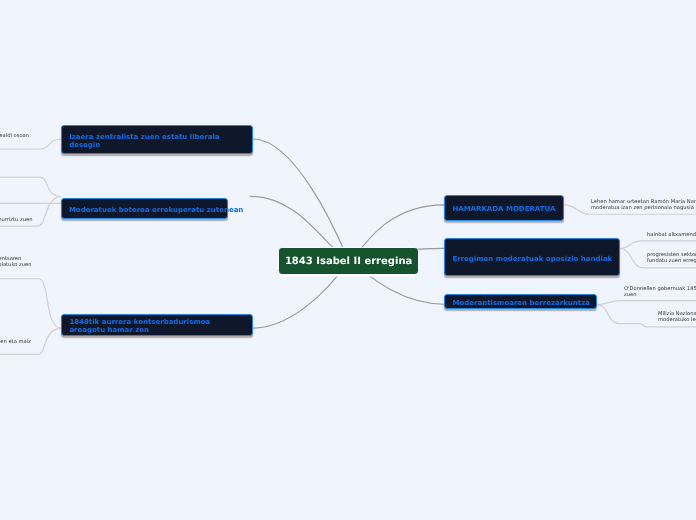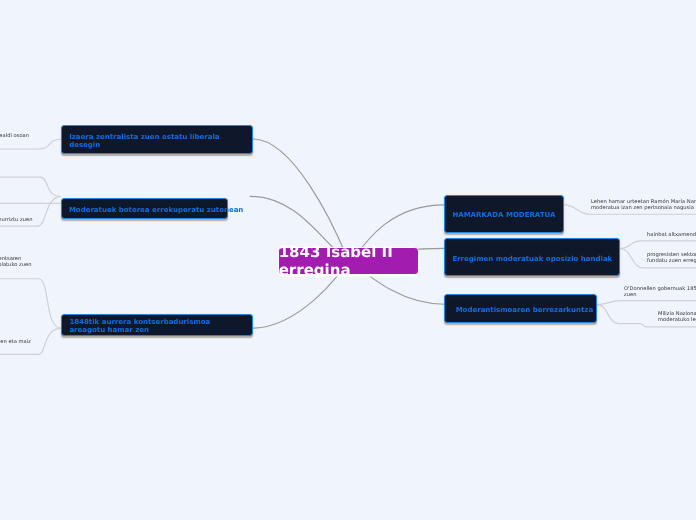--- a/index.html
+++ b/index.html
@@ -11,23 +11,23 @@
   .main-link{fill:none;stroke:#9a9a9a;stroke-width:1.15;}
   .sub-link{fill:none;stroke:#cdd0d5;stroke-width:1.15;}
   .node{position:absolute;box-sizing:border-box;background:#0f172a;
         border:1.35px solid #1e88e5;border-radius:3.2px;color:#0d6ee4;
         font-weight:bold;font-size:7px;line-height:7.7px;
         display:flex;flex-direction:column;justify-content:center;
         padding-left:7.2px;white-space:nowrap;
         box-shadow:0 1.1px 1.3px rgba(85,68,54,.42);}
   .node > span{position:relative;top:2.2px;}
   .central > span{position:relative;top:0.6px;}
-  .central{position:absolute;box-sizing:border-box;background:#a21caf;
+  .central{position:absolute;box-sizing:border-box;background:#14532d;
         border:1.6px solid #fff;border-radius:4.6px;color:#fff;font-weight:bold;
-        font-size:15px;display:flex;align-items:center;justify-content:center;
+        font-size:10px;display:flex;align-items:center;justify-content:center;
         box-shadow:0 1.4px 0 #fff;}
   .sublabel{position:absolute;font-size:5.2px;line-height:6.05px;
         color:#34343c;white-space:nowrap;will-change:transform;}
 </style>
 </head>
 <body>
 
 <div id="stage">
   <svg class="links" viewBox="0 0 696 520">
       <path d="M -14,149.0 L 39.1,149.0 C 52.0,149.0 46.8,139.2 61.1,139.2" class="sub-link"></path>
@@ -53,27 +53,27 @@
         <span>Izaera zentralista zuen estatu liberala</span>
         <span>desegin</span>
       </div>
       <div class="node" style="left: 60.7px; top: 175px; width: 167px; height: 20.6px; margin-top: 23px;">
         <span>Moderatuek boterea errekuperatu zutenean</span>
       </div>
       <div class="node" style="left: 61.2px; top: 313.5px; width: 191.6px; height: 22px;">
         <span>1848tik aurrera kontserbadurismoa</span>
         <span>areagotu hamar zen</span>
       </div>
-      <div class="node" style="left: 444.2px; top: 194.6px; width: 120.2px; height: 38px;">
+      <div class="node" style="left: 444.2px; top: 194.6px; width: 120.2px; height: 26px;">
         <span>HAMARKADA MODERATUA</span>
       </div>
       <div class="node" style="left: 444.2px; top: 238.2px; width: 175.6px; height: 38px;">
         <span>Erregimen moderatuak oposizio handiak</span>
       </div>
-      <div class="node" style="left: 444.3px; top: 293.9px; width: 153px; height: 29px; align-items: center;">
+      <div class="node" style="left: 444.3px; top: 293.9px; width: 153px; height: 15px;">
         <span>Moderantismoaren berrezarkuntza</span>
       </div>
       <div class="central" style="left: 277.7px; top: 246.6px; width: 141.8px; height: 28.2px;">
         <span>1843 Isabel II erregina</span>
       </div>
       <div class="sublabel" style="top: 132.55px; left: -28.45px;">
         <div>Bere erregealdi osoan</div>
       </div>
       <div class="sublabel" style="top: 216.75px; left: -44.75px;">
         <div>boto eskubidea murriztu zuen</div>

